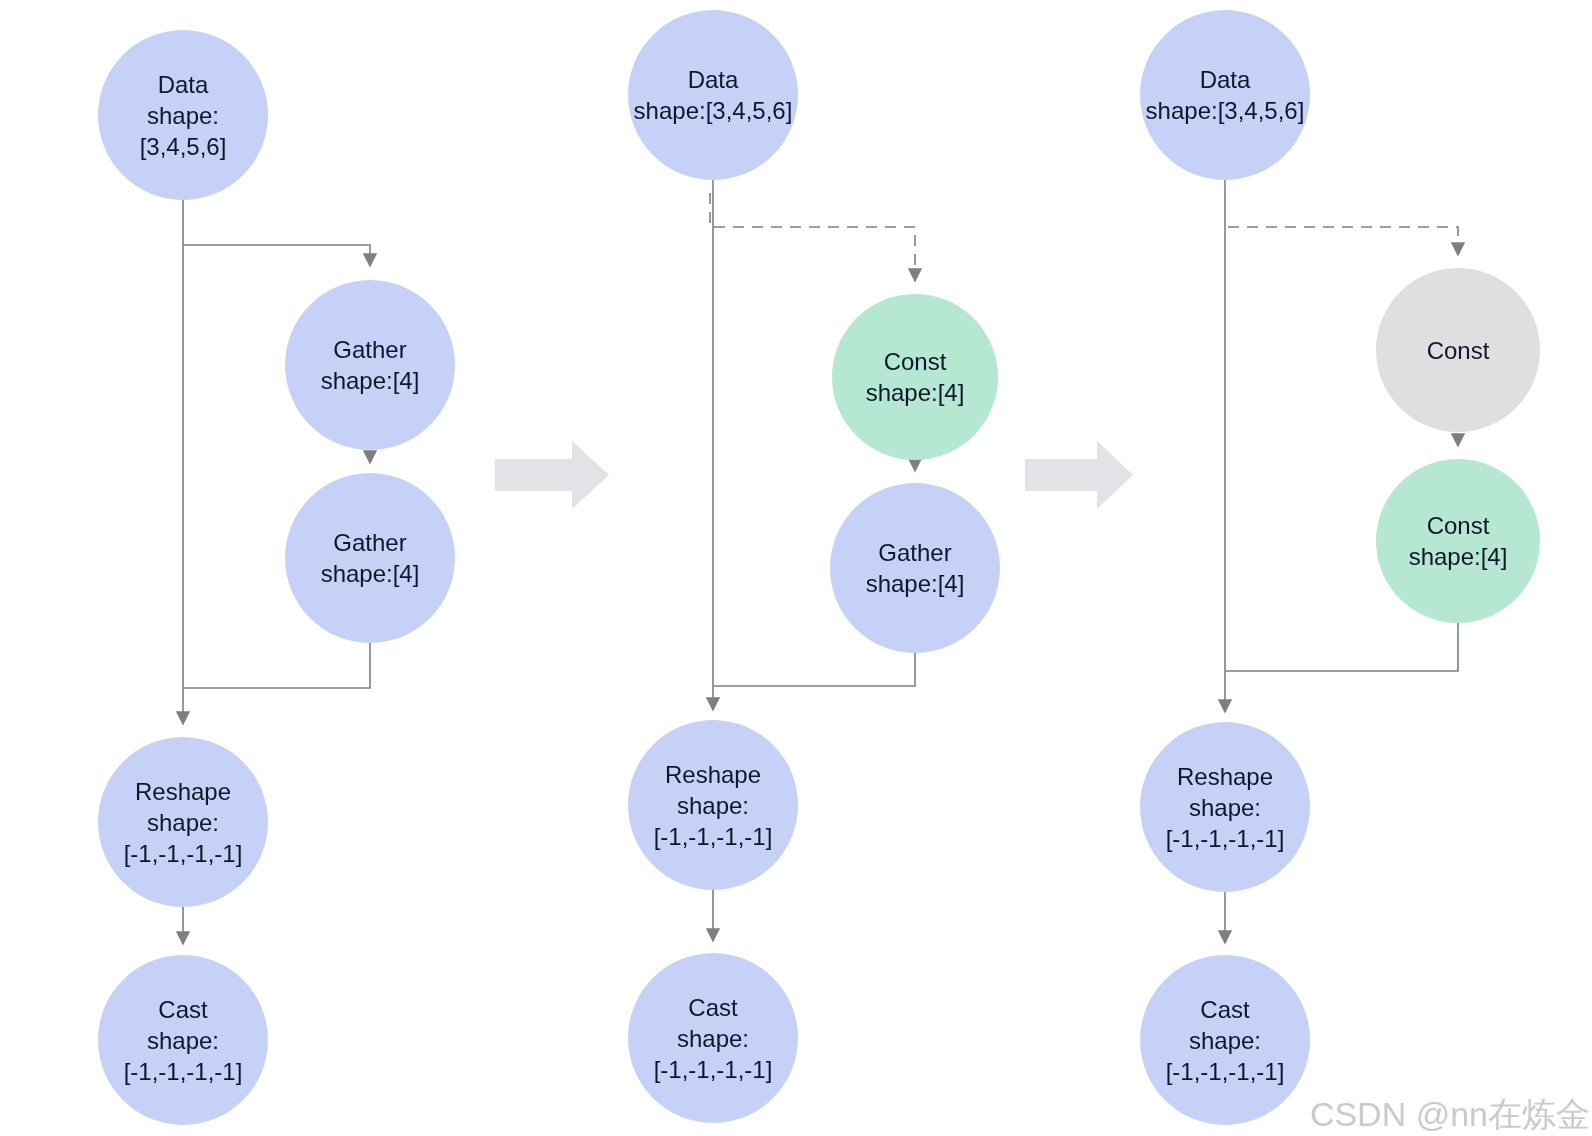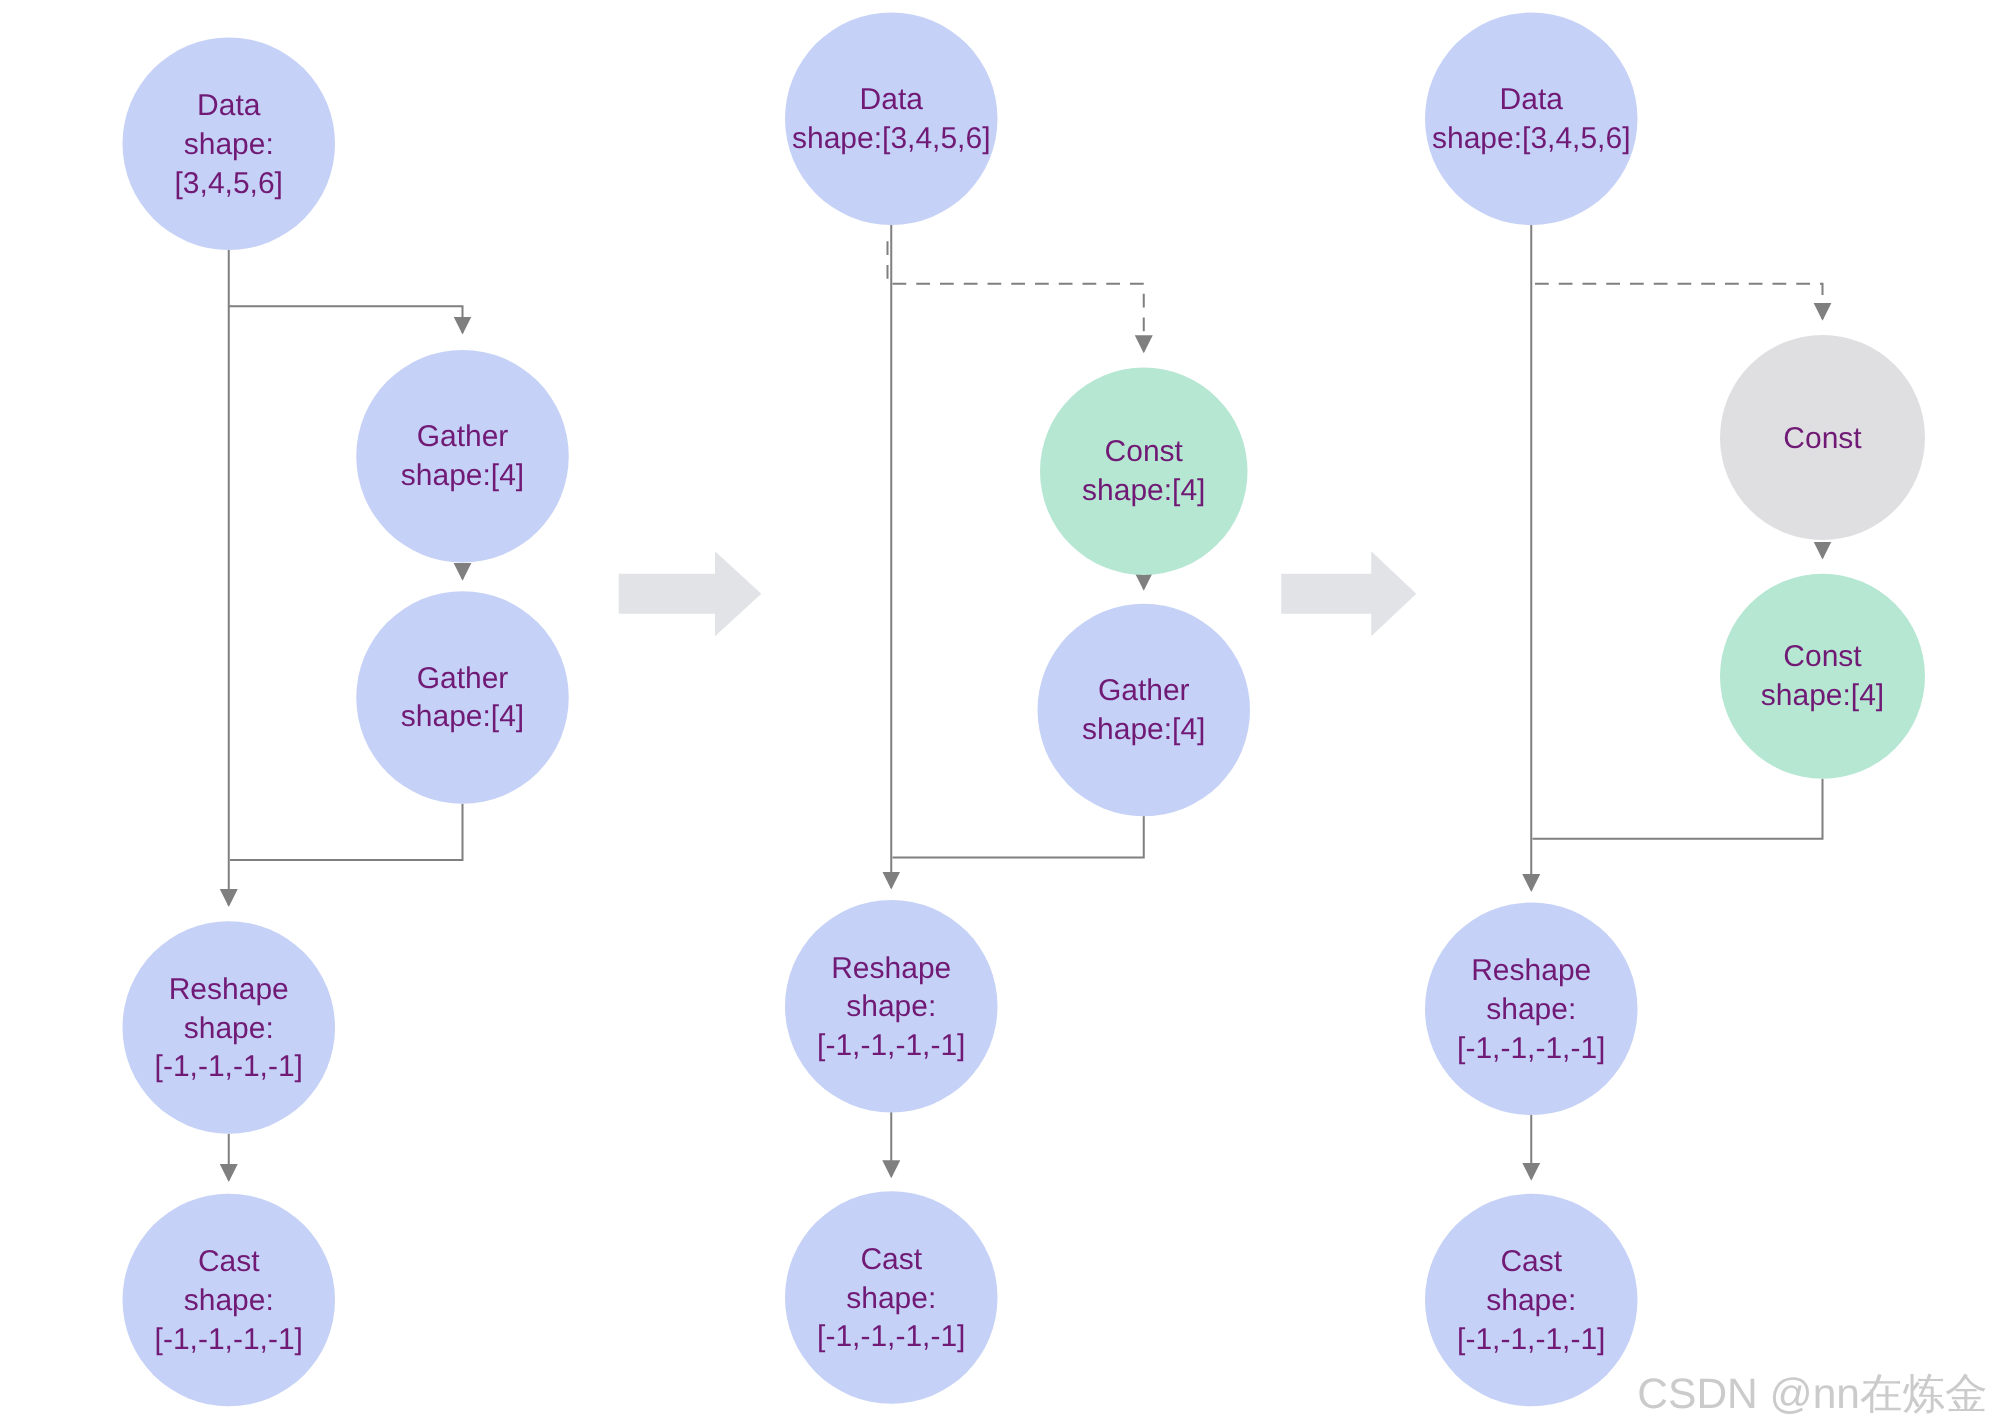--- a/index.html
+++ b/index.html
@@ -4,21 +4,21 @@
 <style>
   html,body{margin:0;padding:0;}
   body{
     width:1592px;height:1136px;position:relative;background:#ffffff;
     font-family:"Liberation Sans", sans-serif;overflow:hidden;
   }
   #edge-layer{position:absolute;left:0;top:0;width:1592px;height:1136px;}
   .node{
     position:absolute;border-radius:50%;
     display:flex;flex-direction:column;align-items:center;justify-content:center;
-    text-align:center;color:#701a75;font-size:24px;line-height:31px;
+    text-align:center;color:#0f172a;font-size:24px;line-height:31px;
   }
   .d170{width:170px;height:170px;}
   .d166{width:166px;height:166px;}
   .d164{width:164px;height:164px;}
   .blue{background:#c5d1f6;}
   .green{background:#b6e7d2;}
   .gray{background:#dfdfe2;}
   .watermark{
     position:absolute;right:2px;top:1092px;font-size:34px;color:#cbcbcb;
     white-space:nowrap;text-shadow:1px 1px 0 #ffffff;

